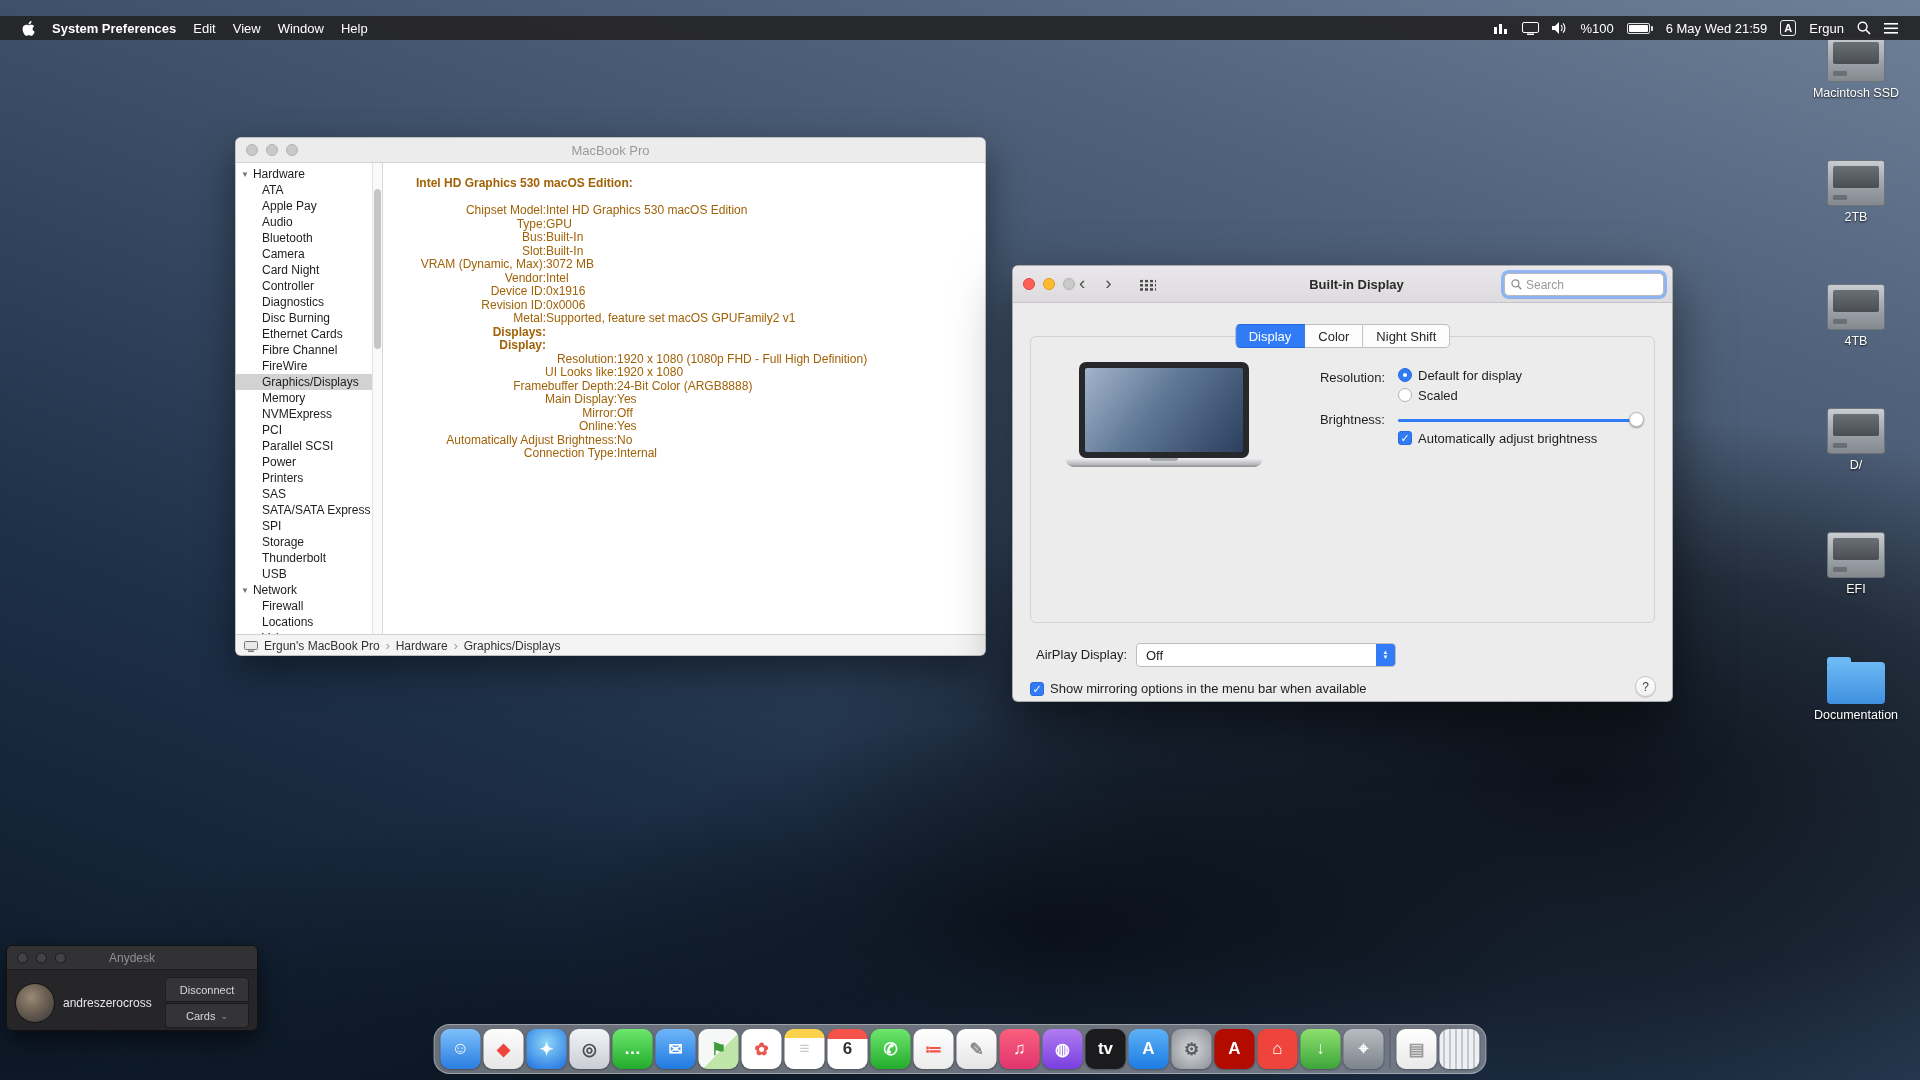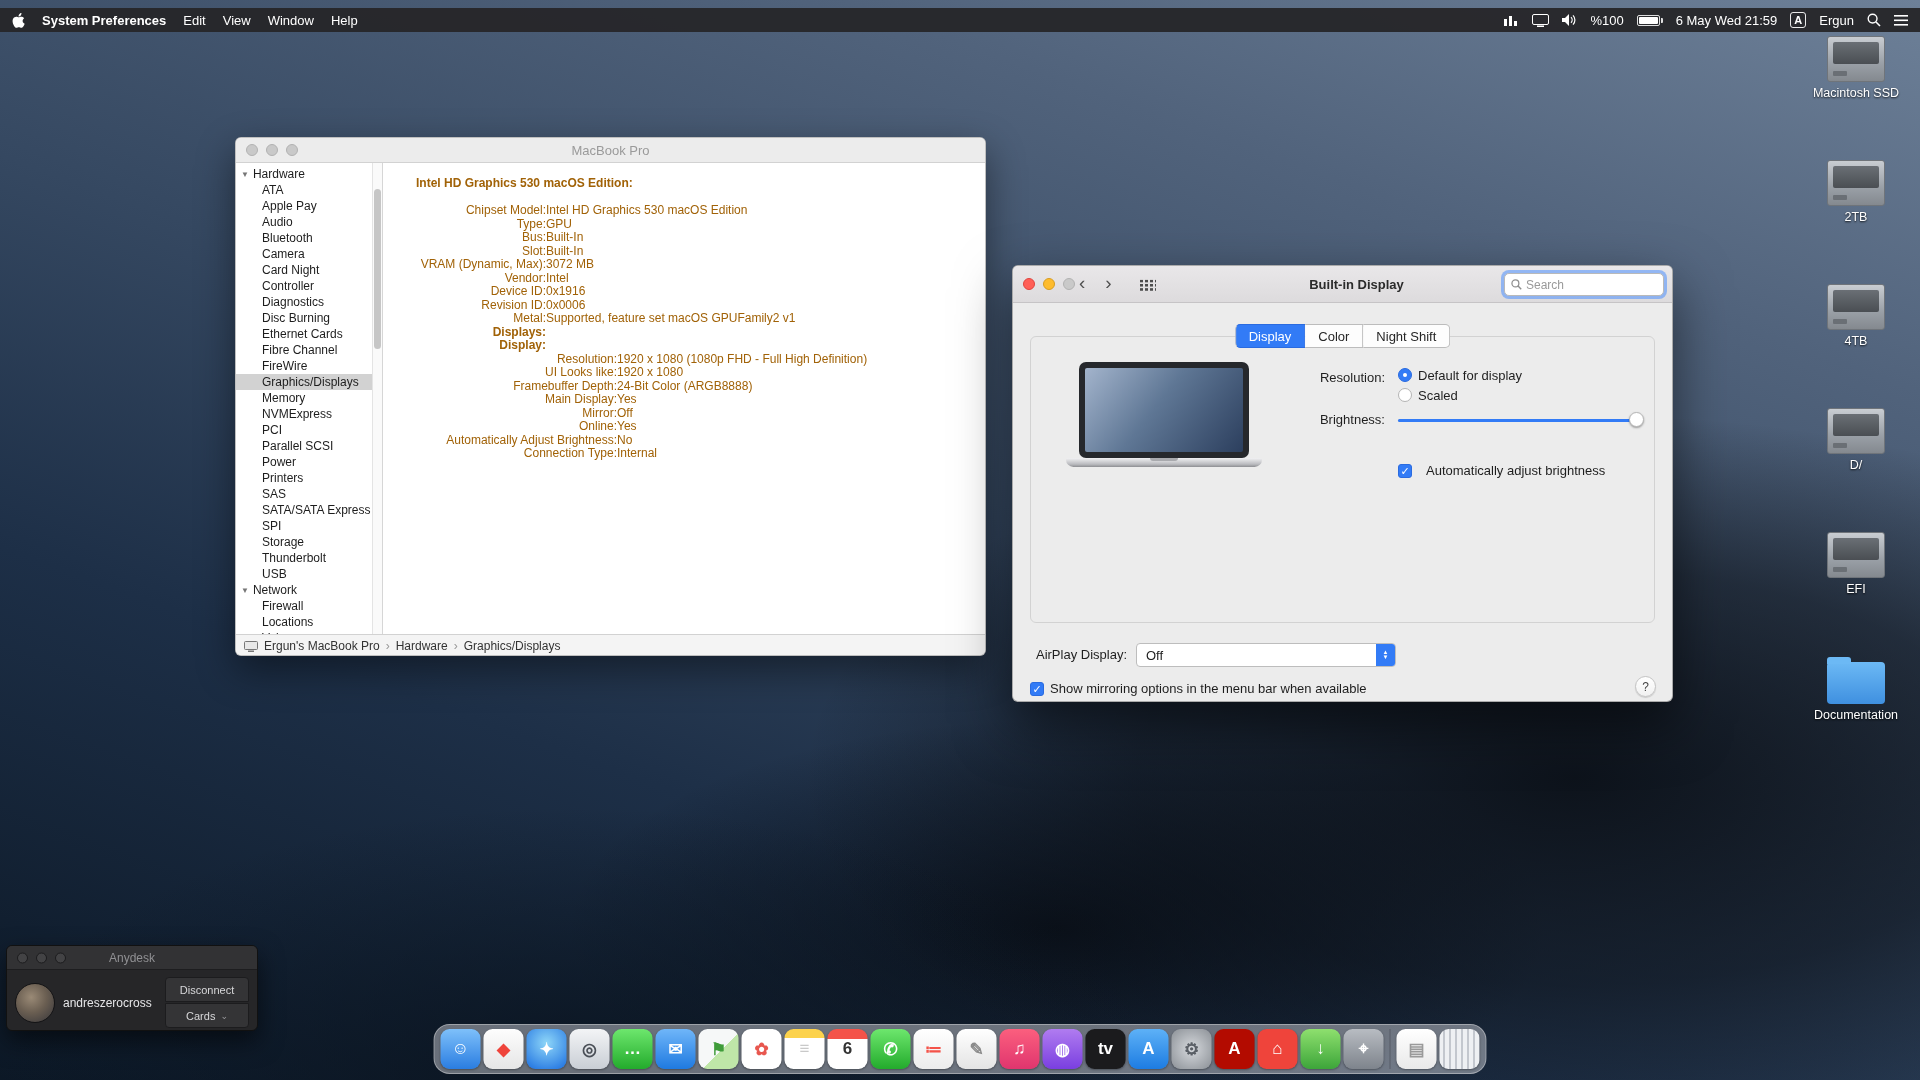--- a/index.html
+++ b/index.html
@@ -8,23 +8,23 @@
     font-family:"Liberation Sans", sans-serif;
     position:relative;
     background:
       radial-gradient(1100px 520px at 82% 72%, rgba(8,12,18,0.88) 0%, rgba(8,12,18,0.55) 40%, rgba(8,12,18,0) 70%),
       radial-gradient(900px 420px at 30% 100%, rgba(10,20,32,0.9), rgba(10,20,32,0) 65%),
       radial-gradient(700px 300px at 55% 86%, rgba(6,10,16,0.8), rgba(6,10,16,0) 70%),
       linear-gradient(200deg,#6d8098 0%,#51637c 22%,#354861 48%,#1d2f47 70%,#0c1826 100%);
   }
 
   
-  .menubar { position:absolute; top:8px; left:0; right:0; height:24px;
+  .menubar { position:absolute; top:16px; left:0; right:0; height:24px;
     background:rgba(38,38,42,0.96); display:flex; align-items:center;
-    padding:0 12px; color:#fff; font-size:13px; z-index:50; }
+    padding:0 22px; color:#fff; font-size:13px; z-index:50; }
   .mb-left { display:flex; align-items:center; gap:17px; }
   .mb-item { cursor:default; }
   .mb-bold { font-weight:bold; }
   .mb-right { margin-left:auto; display:flex; align-items:center; gap:13px; }
   .mb-ico { display:flex; align-items:center; }
   .bat { width:23px; height:11px; border:1px solid rgba(255,255,255,.85); border-radius:2px; padding:1px; display:inline-block; }
   .bat i { display:block; height:100%; width:100%; background:#fff; border-radius:1px; }
   .bat-tip { width:2px; height:5px; background:rgba(255,255,255,.85); border-radius:0 1px 1px 0; margin-left:1px; }
   .inp-src { width:16px; height:16px; border:1px solid rgba(255,255,255,.9); border-radius:3px;
     display:flex; align-items:center; justify-content:center; font-size:11px; font-weight:bold; }
@@ -103,21 +103,21 @@
   .radio-sel::after { content:""; position:absolute; left:4px; top:4px; width:4px; height:4px; border-radius:50%; background:#fff; }
   .slider { position:absolute; left:385px; top:109px; width:239px; height:16px; }
   .slider-track { position:absolute; top:7px; left:0; right:0; height:3px; background:#c7c7c7; border-radius:2px; }
   .slider-fill { position:absolute; top:7px; left:0; height:3px; background:#327bf6; border-radius:2px; }
   .slider-knob { position:absolute; top:0; width:15px; height:15px; border-radius:50%;
     background:#fff; border:1px solid #b7b7b7; box-shadow:0 1px 2px rgba(0,0,0,.35); }
   .checkbox { width:14px; height:14px; border-radius:3px; background:#fff; border:1px solid #b4b4b4;
     flex:none; color:#fff; font-size:11px; line-height:12px; text-align:center; }
   .checkbox.checked { background:#327bf6; border-color:#2a6be0; }
   .checkbox.checked::after { content:"✓"; }
-  .ab-row { position:absolute; left:385px; top:128px; display:flex; gap:14px; align-items:flex-end;margin-top:32px; }
+  .ab-row { position:absolute; left:385px; top:128px; display:flex; gap:6px; align-items:flex-start; }
   .ap-label { position:absolute; left:0; width:114px; text-align:right; top:344px; }
   .dropdown { position:absolute; left:123px; top:340px; width:260px; height:24px;
     background:#fff; border:1px solid #bdbdbd; border-radius:4px; display:flex; align-items:center; overflow:hidden; }
   .dropdown-value { padding-left:9px; flex:1; }
   .dropdown-cap { width:19px; height:100%; background:#327bf6; display:flex; flex-direction:column;
     align-items:center; justify-content:center; color:#fff; }
   .dropdown-cap span { font-size:6px; line-height:5px; }
   .mirror-row { position:absolute; left:17px; top:378px; display:flex; gap:6px; align-items:center; }
   .help-btn { position:absolute; left:622px; top:373px; width:21px; height:21px; border-radius:50%;
     background:linear-gradient(#fff,#f1f1f1); border:1px solid #c3c3c3;

